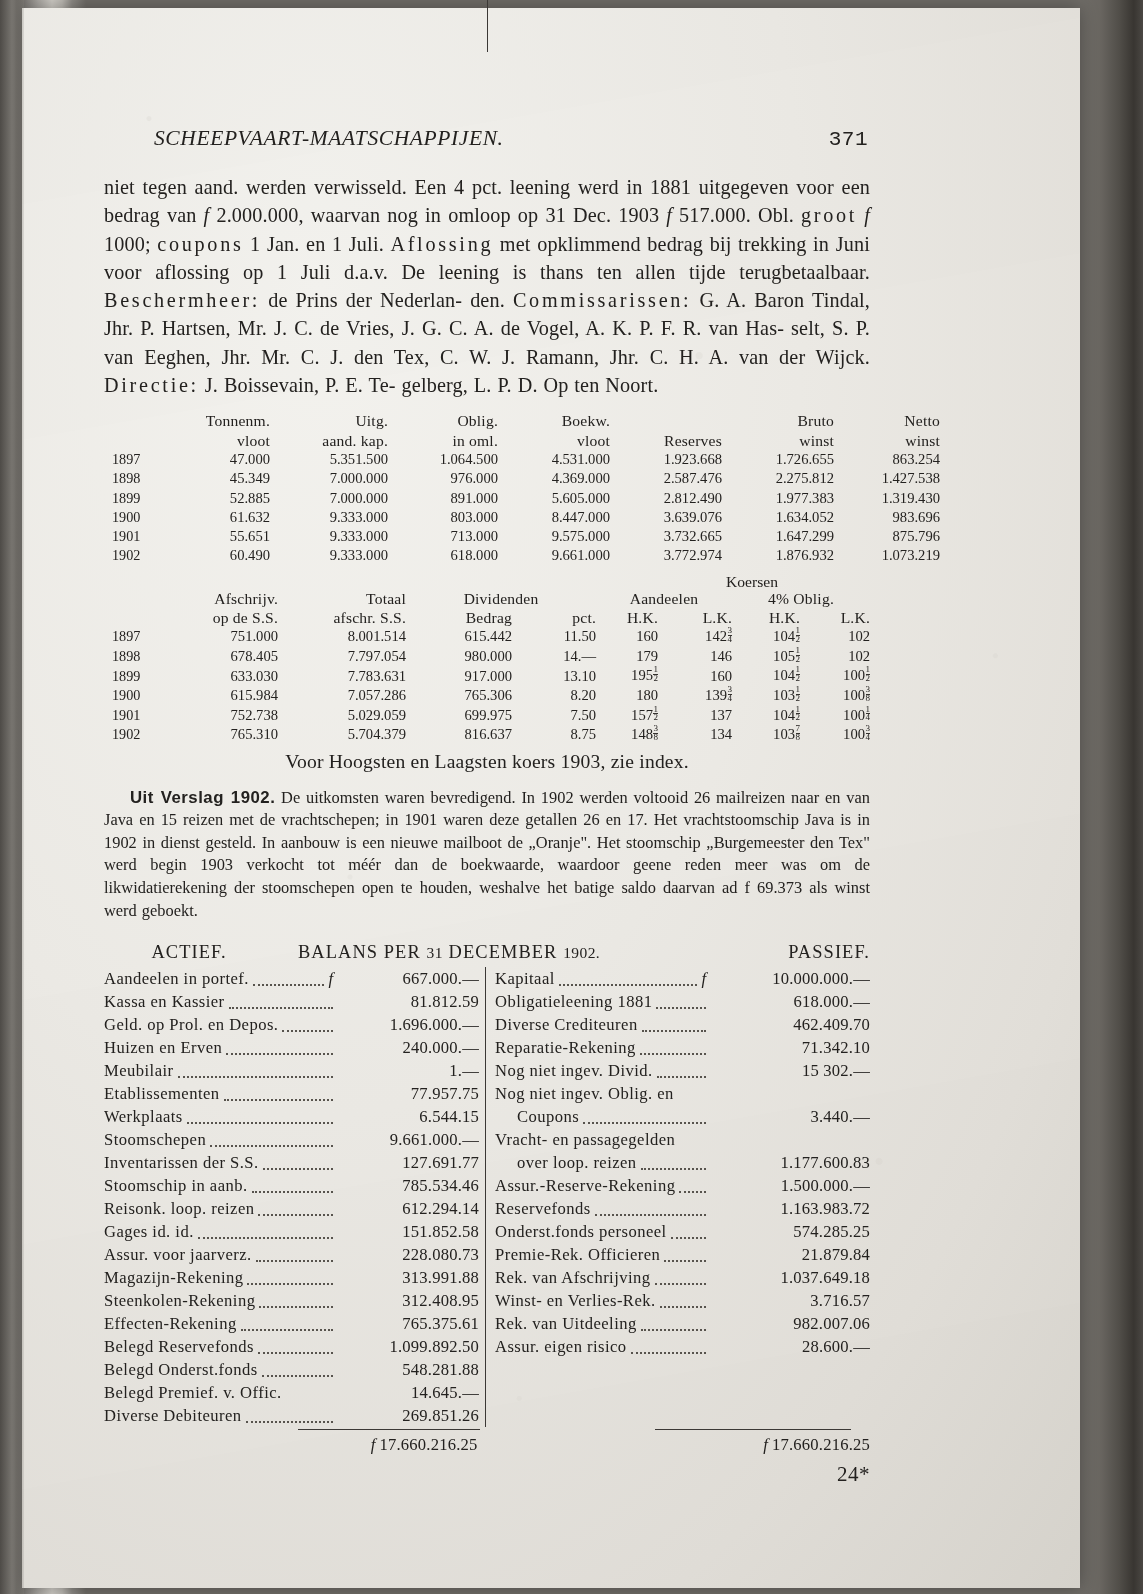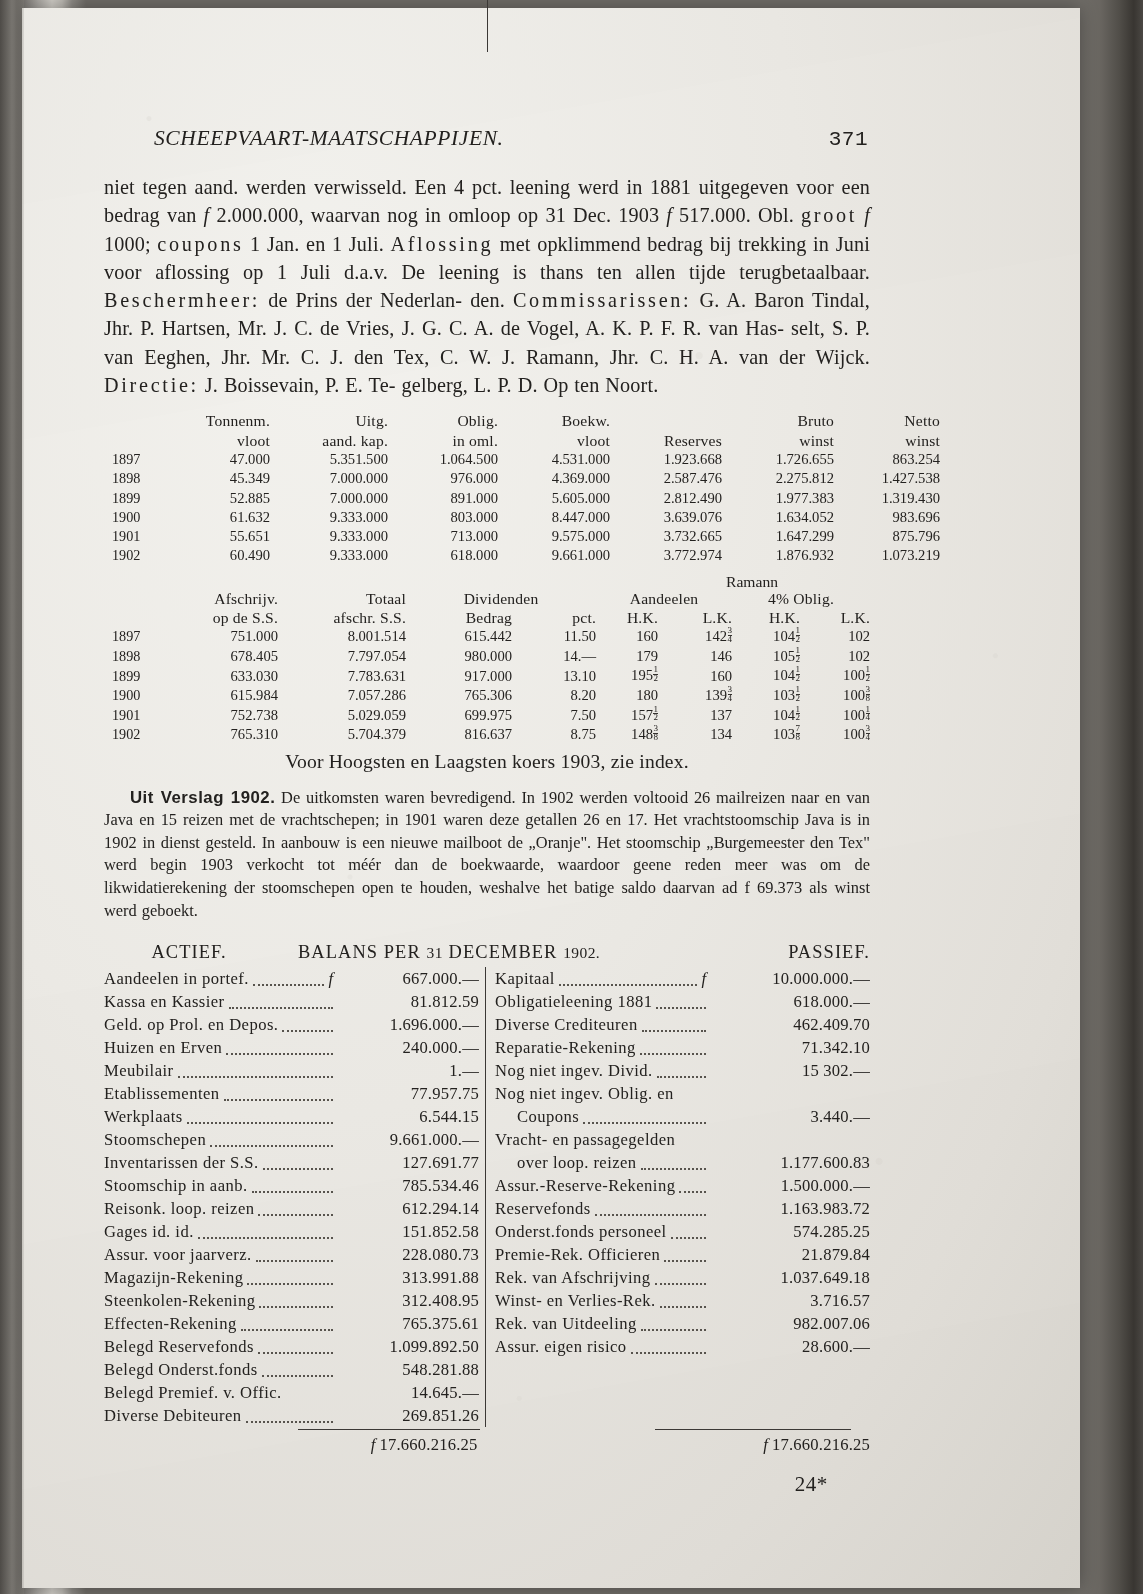--- a/index.html
+++ b/index.html
@@ -242,23 +242,23 @@
     border-top: 1.7px solid #3b3835;
     height: 0;
     margin-bottom: 5px;
   }
   .tot-col.left  .tot-rule { width: 182px; margin-left: auto; margin-right: 0px; }
   .tot-col.right .tot-rule { width: 196px; margin-left: 160px; }
   .tot-val { letter-spacing: .2px; }
   .tot-col.left .tot-inner { padding-right: 2px; }
   .tot-col.right .tot-inner { padding-left: 158px; }
   .signature {
-    text-align: center;
+    text-align: right;
     padding-left: 258px;
-    margin-top: 17px;
+    margin-top: 7px;
     font-size: 21px;
     letter-spacing: .5px;
   }
   .vline-ext {
     position: absolute;
     left: 50%;
     width: 1.4px;
     background: #3b3835;
   }
 </style>
@@ -391,21 +391,21 @@
           <td>9.333.000</td>
           <td>618.000</td>
           <td>9.661.000</td>
           <td>3.772.974</td>
           <td>1.876.932</td>
           <td>1.073.219</td>
         </tr>
       </tbody>
   </table>
 
-  <div class="koersen-row">Ramann</div>
+  <div class="koersen-row">Koersen</div>
   <table class="fin tbl2">
     <colgroup>
       <col class="c-yr">
         <col class="c-a">
         <col class="c-b">
         <col class="c-c">
         <col class="c-d">
       <col class="c-e">
         <col class="c-f">
         <col class="c-g">

